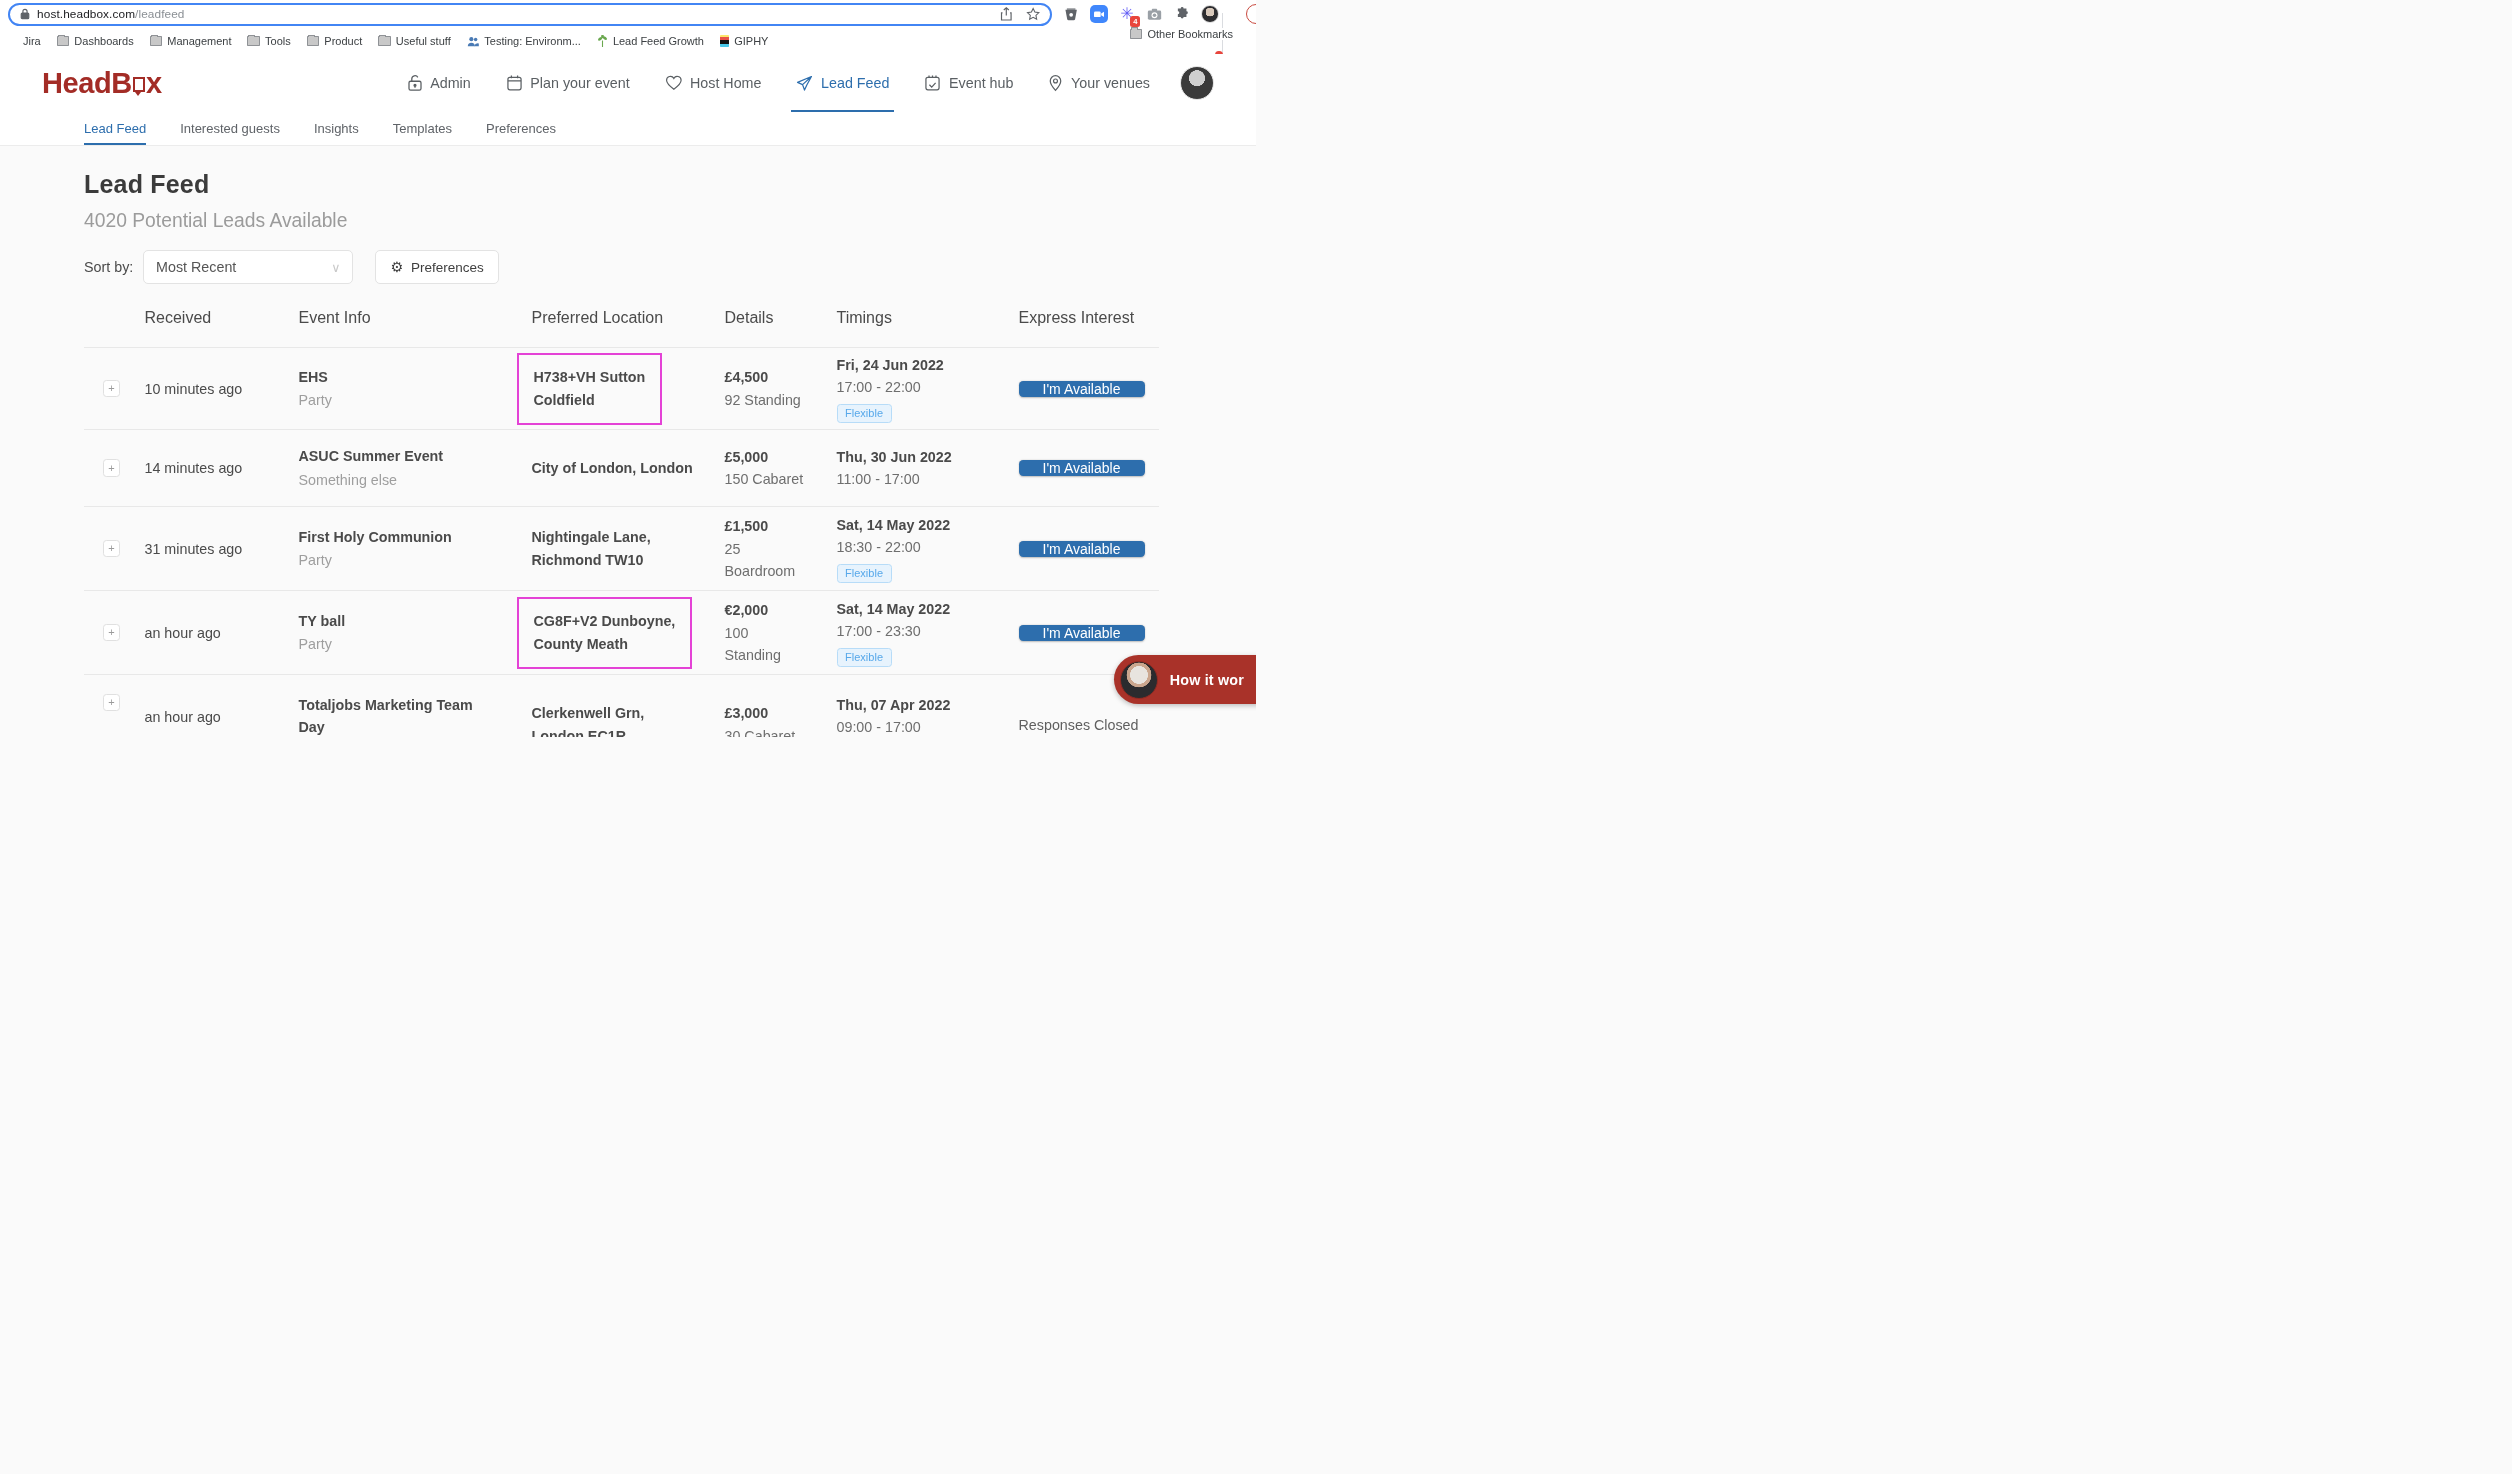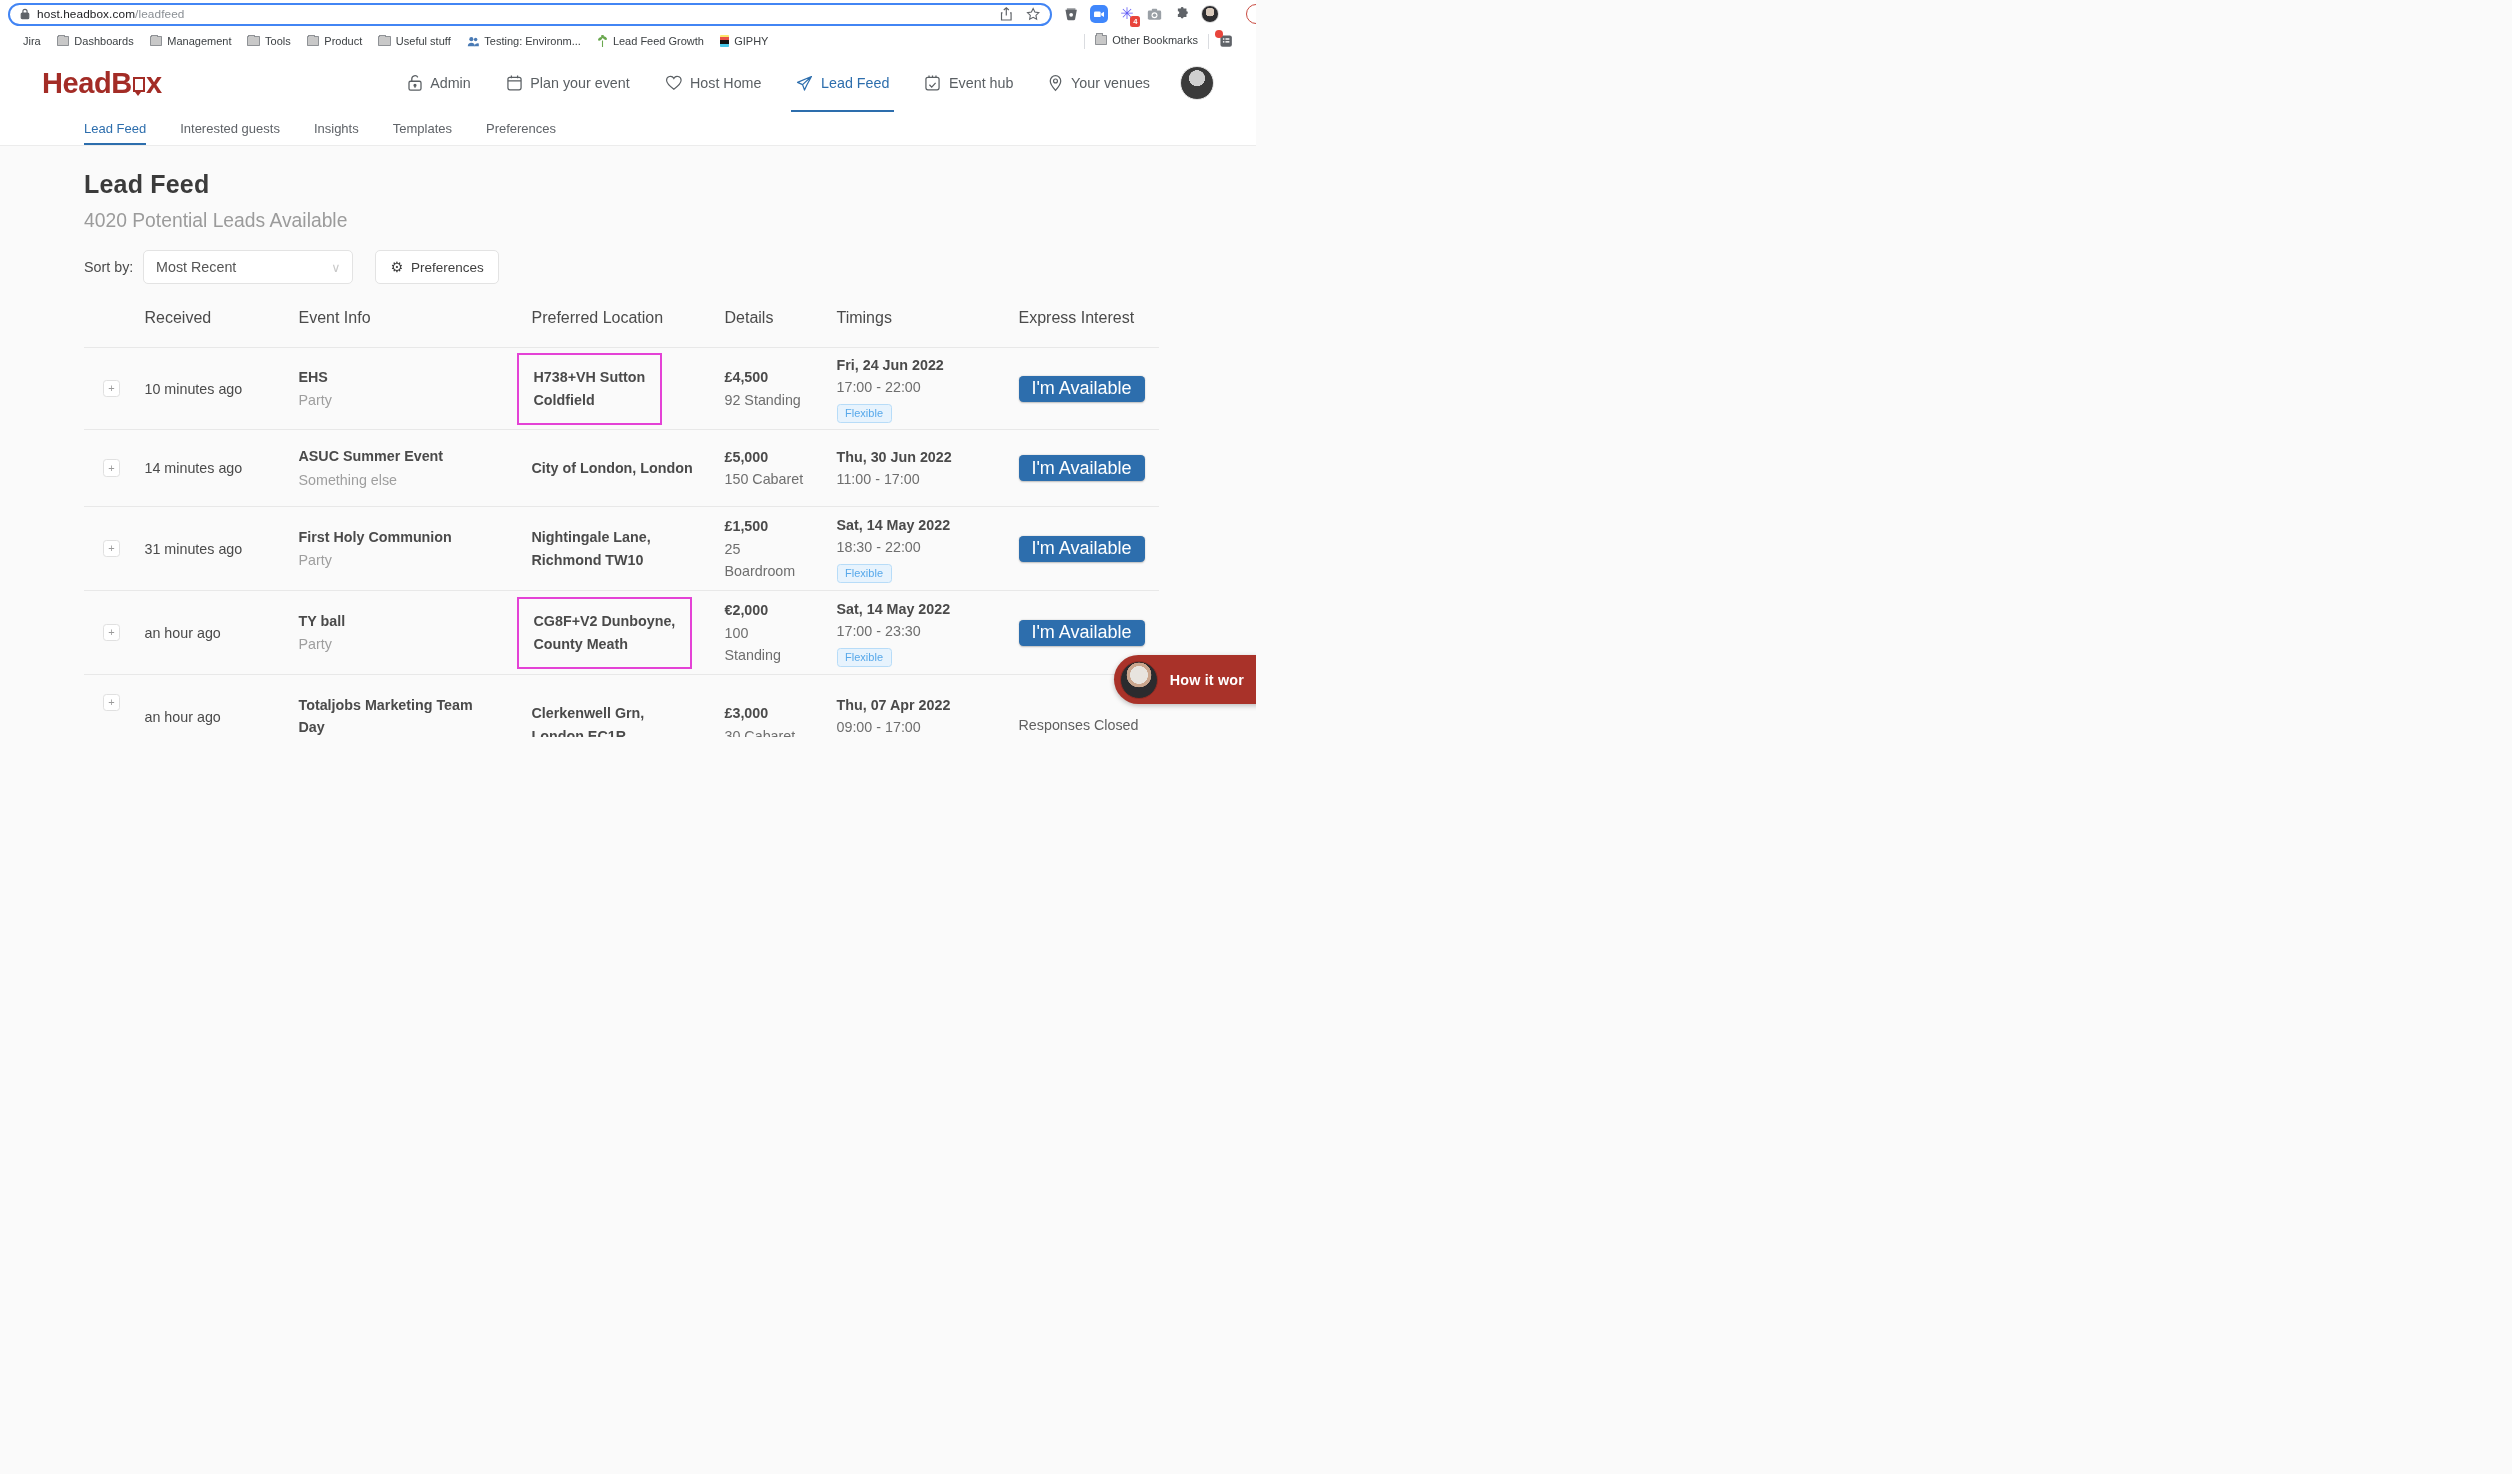--- a/index.html
+++ b/index.html
@@ -26,21 +26,21 @@
   .ext-badge {
     position:absolute; right:-4.2px; bottom:-3.4px; background:#E8453C; color:#fff;
     font-size:7.6px; font-weight:bold; border-radius:2.5px; padding:0.8px 2.9px; line-height:1.2;
   }
   .avatar-s { width:18.5px; height:18.5px; border-radius:50%;
     background:radial-gradient(circle at 50% 38%, #d8c9bb 0 34%, #2d2d30 35% 100%); border:0.8px solid #ddd; }
   .red-cut { position:absolute; right:-10px; top:4.2px; width:20px; height:20px; border-radius:50%;
     border:1.7px solid #C94A3F; background:#fff; }
   .bookmarks-bar { height:26px; background:#FFFFFF; display:flex; align-items:center; padding:0 23px; font-size:11px; color:#3C4043; }
   .bm { display:flex; align-items:center; gap:5px; margin-right:16px; cursor:pointer; white-space:nowrap; }
-  .bm-right { margin-left:auto; display:flex; align-items:flex-start; }
+  .bm-right { margin-left:auto; display:flex; align-items:flex-end;flex-direction:column; }
   .bm-sep { width:0.8px; height:15px; background:#DADCE0; margin:0 10px; }
   .folder-ic { width:12.6px; height:10px; background:#C8C8C8; border:0.8px solid #8F9296; border-radius:0.8px; position:relative; }
   .folder-ic::before { content:""; position:absolute; top:-2.5px; left:0; width:5px; height:1.7px; background:#C8C8C8; border:0.8px solid #8F9296; border-bottom:none; border-radius:0.8px 0.8px 0 0; }
   .giphy-ic { width:9.2px; height:12.6px; background:linear-gradient(180deg,#FDE76A 0 20%, #E75348 20% 45%, #111 45% 75%, #49C7E8 75% 100%); border-radius:0.8px; }
   .readlist-ic { position:relative; color:#5F6368; display:flex; }
   .readlist-dot { position:absolute; top:-3.4px; left:-3.4px; width:7.6px; height:7.6px; background:#E8453C; border-radius:50%; }
   
   .hb-header { height:58px; background:#fff; display:flex; align-items:center; padding:0 42px; position:relative; }
   .logo { font-size:29px; font-weight:bold; color:#A32C26; letter-spacing:-0.4px; display:flex; align-items:baseline; cursor:pointer; }
   .logo .obox { display:inline-block; width:12.6px; height:14.3px; border:2.9px solid #A32C26; margin:0 0.8px; position:relative; top:-0.8px; }
@@ -80,22 +80,22 @@
     color:#9B9B9B; font-size:11px; line-height:1; cursor:pointer; }
   .cell-received { font-size:14.3px; color:#4A4A4A; }
   .primary { font-size:14.3px; font-weight:700; color:#4A4A4A; line-height:22px; white-space:pre-line; }
   .secondary { font-size:14.3px; color:#9E9E9E; line-height:22px; margin-top:1.7px; }
   .loc-text { font-size:14.3px; font-weight:700; color:#4A4A4A; line-height:23px; white-space:pre-line; display:inline-block; }
   .loc-text.hl { border:2.5px solid #E442D6; padding:11px 15px; margin:-11px 0 -11px -15px; }
   .capacity { font-size:14.3px; color:#6E6E6E; line-height:22px; margin-top:0.8px; white-space:pre-line; }
   .time-txt { font-size:14.3px; color:#6E6E6E; line-height:22px; }
   .badge-flex { display:inline-block; margin-top:5.9px; font-size:11px; color:#57A8EA;
     background:#E7F3FD; border:0.8px solid #B7DCF8; border-radius:3.4px; padding:2.5px 7.6px; }
-  .avail-btn { width:126px; height:26px; background:#2D6EAD; color:#fff; border:none; border-radius:4.2px;
-    font-size:18px; font-family:inherit; cursor:pointer; box-shadow:0 0.8px 1.7px rgba(0,0,0,.25); }
+  .avail-btn { width:126px; height:16px; background:#2D6EAD; color:#fff; border:none; border-radius:4.2px;
+    font-size:14px; font-family:inherit; cursor:pointer; box-shadow:0 0.8px 1.7px rgba(0,0,0,.25); }
   .closed-txt { font-size:14.3px; color:#5F5F5F; }
   .c-action { justify-self:start; }
   
   .chat-widget { position:absolute; right:-35px; bottom:33px; height:49px; min-width:177px;
     background:#A93229; border-radius:24.4px; display:flex; align-items:center; padding:0 17px 0 5.9px;
     cursor:pointer; box-shadow:0 1.7px 5px rgba(0,0,0,.25); }
   .chat-avatar { width:38px; height:38px; border-radius:50%; margin-right:11.8px; border:0.8px solid #8d2a22;
     background:radial-gradient(circle at 50% 36%, #e8e4df 0 30%, #caa68e 31% 42%, #2b2b2e 43% 100%); }
   .chat-label { color:#fff; font-size:14.3px; font-weight:700; white-space:nowrap; letter-spacing:0.2px; }
   svg { display:block; }

